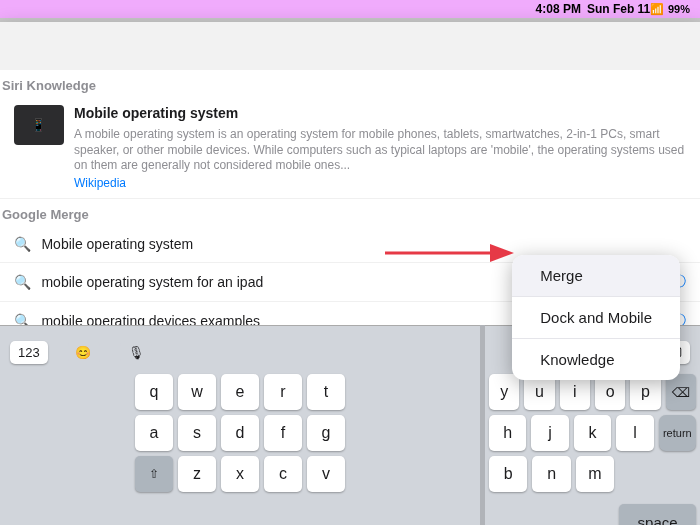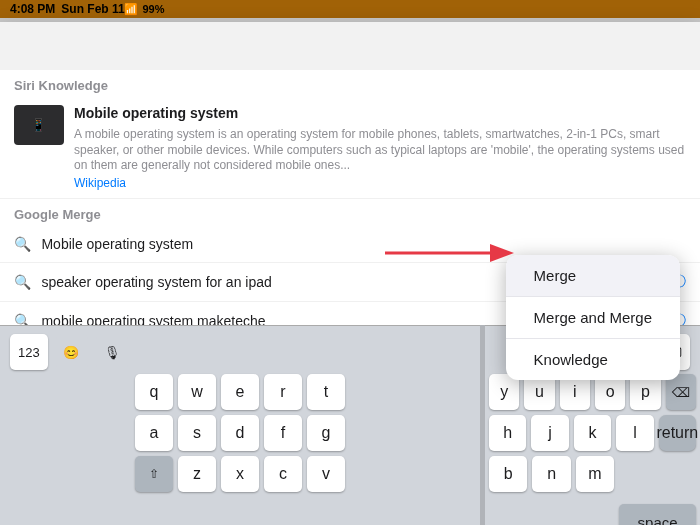--- a/index.html
+++ b/index.html
@@ -10,24 +10,24 @@
       font-family: -apple-system, 'Helvetica Neue', Arial, sans-serif;
       background: #c8c8c8;
       position: relative;
     }
 
     
     .status-bar {
       position: absolute;
       top: 0; left: 0; right: 0;
       height: 18px;
-      background: #a16207;
-      display: flex;
-      align-items: center;
-      justify-content: flex-start;
+      background: #f0abfc;
+      display: flex;
+      align-items: center;
+      justify-content: flex-end;
       padding: 0 10px;
       font-size: 12px;
       font-weight: 600;
       z-index: 100;
     }
     .status-left { display: flex; align-items: center; gap: 6px; }
     .status-right { display: flex; align-items: center; gap: 4px; font-size: 11px; }
 
     
     .browser-bar {
@@ -162,21 +162,21 @@
     .autocomplete {
       position: absolute;
       top: 22px; left: 0; right: 0;
       background: white;
       z-index: 200;
       border-radius: 0 0 12px 12px;
       overflow: hidden;
       box-shadow: 0 4px 20px rgba(0,0,0,0.2);
     }
     .ac-section-header {
-      padding: 8px 14px 4px;
+      padding: 8px 2px 4px;
       font-size: 13px;
       font-weight: 600;
       color: #8e8e93;
     }
     .ac-item {
       display: flex;
       align-items: flex-start;
       padding: 8px 14px;
       gap: 10px;
       border-bottom: 1px solid #f0f0f0;
@@ -227,21 +227,22 @@
       width: 480px;
       height: 200px;
       background: #d1d5db;
       z-index: 300;
       border-top: 1px solid #aaa;
       padding: 8px 4px 4px;
     }
     .kb-toolbar {
       height: 36px;
       display: flex;
-      gap: 8px;
+      align-items: center;
+      gap: 20px;
       padding: 0 6px;
       margin-bottom: 4px;
     }
     .kb-toolbar-btn {
       background: white;
       border: none;
       border-radius: 5px;
       padding: 4px 8px;
       font-size: 13px;
       cursor: pointer;
@@ -431,26 +432,26 @@
   </div>
 
   <div class="ac-section-header">Google Merge</div>
 
   <div class="ac-search-item">
     <span class="ac-search-icon">🔍</span>
     <span class="ac-search-text">Mobile operating system</span>
   </div>
   <div class="ac-search-item">
     <span class="ac-search-icon">🔍</span>
-    <span class="ac-search-text">speaker operating system for an ipad</span>
+    <span class="ac-search-text">mobile operating system for an ipad</span>
     <span class="ac-info-icon">ⓘ</span>
   </div>
   <div class="ac-search-item">
     <span class="ac-search-icon">🔍</span>
-    <span class="ac-search-text">mobile operating system maketeche</span>
+    <span class="ac-search-text">mobile operating devices examples</span>
     <span class="ac-info-icon">ⓘ</span>
   </div>
 </div>
 
 <div class="keyboard">
   <div class="kb-toolbar">
     <button class="kb-toolbar-btn">123</button>
     <button class="kb-toolbar-btn mic">😊</button>
     <button class="kb-toolbar-btn mic">🎙</button>
   </div>
@@ -490,33 +491,33 @@
     <div class="kb-right-key">i</div>
     <div class="kb-right-key">o</div>
     <div class="kb-right-key">p</div>
     <div class="kb-right-key special" style="font-size:13px;">⌫</div>
   </div>
   <div class="kb-right-row">
     <div class="kb-right-key">h</div>
     <div class="kb-right-key">j</div>
     <div class="kb-right-key">k</div>
     <div class="kb-right-key">l</div>
-    <div class="kb-right-key special" style="font-size:16px;border-radius:7px;">return</div>
+    <div class="kb-right-key special" style="font-size:11px;border-radius:7px;">return</div>
   </div>
   <div class="kb-right-row">
     <div class="kb-right-key">b</div>
     <div class="kb-right-key">n</div>
     <div class="kb-right-key">m</div>
     <div class="kb-right-key special" style="font-size:15px; flex:2;margin-top:48px;">space</div>
   </div>
 </div>
 
 <div class="context-menu">
   <div class="cm-item active">Merge</div>
-  <div class="cm-item">Merge and Merge</div>
+  <div class="cm-item">Dock and Mobile</div>
   <div class="cm-item">Knowledge</div>
 </div>
 
 <div class="arrow-overlay">
   <svg width="140" height="35" viewBox="0 0 140 35">
     <defs>
       <marker id="arrowhead" markerWidth="8" markerHeight="8" refX="6" refY="3" orient="auto">
         <polygon points="0 0, 8 3, 0 6" fill="#e63946"></polygon>
       </marker>
     </defs>

